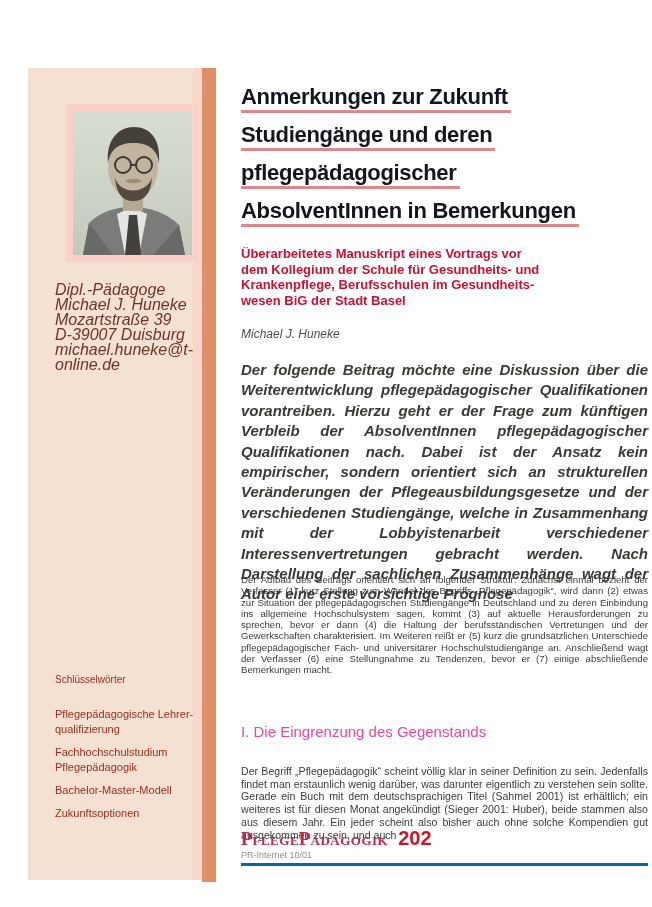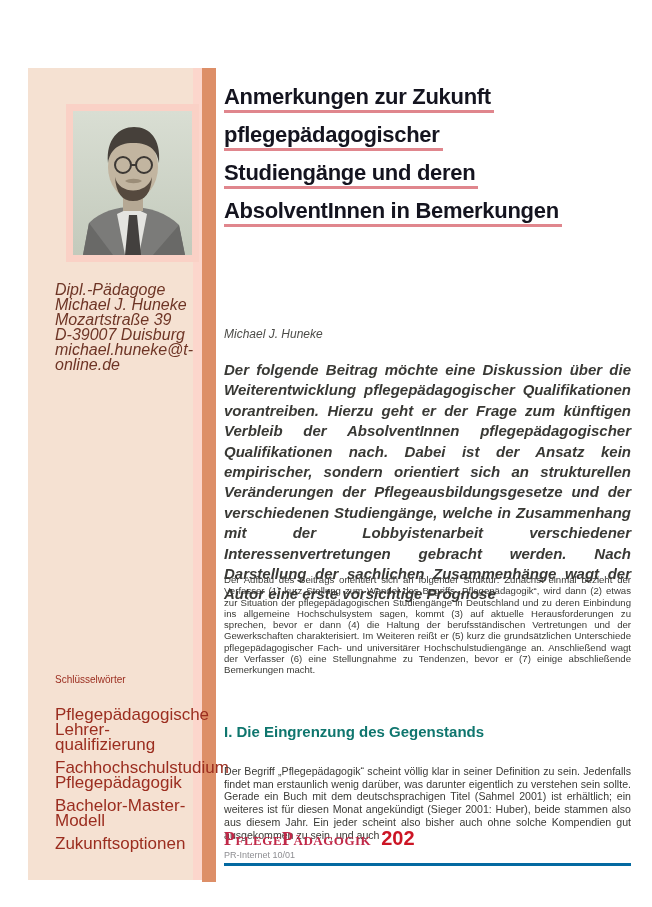--- a/index.html
+++ b/index.html
@@ -12,44 +12,44 @@
   .salmon-bar{position:absolute;left:202px;top:68px;width:14px;height:814px;background:#dd8f68;}
 
   .photo-frame{position:absolute;left:66px;top:104px;width:133px;height:158px;background:#fad1c6;}
   .photo{position:absolute;left:7px;top:7px;width:119px;height:144px;display:block;}
 
   .author-block{position:absolute;left:55px;top:282px;width:145px;
     font-style:italic;font-size:16px;line-height:15px;color:#6e3526;}
   .keywords-title{position:absolute;left:55px;top:674px;width:145px;
     font-size:10px;color:#9b2d1f;}
   .keywords{position:absolute;left:55px;top:707px;width:148px;}
-  .keyword{font-size:17px;line-height:15px;color:#9b2d1f;white-space:pre-line;margin-bottom:8px;}
+  .keyword{font-size:11px;line-height:15px;color:#9b2d1f;white-space:pre-line;margin-bottom:8px;}
 
   
-  .main{position:absolute;left:224px;top:0;width:407px;height:780px;}
+  .main{position:absolute;left:241px;top:0;width:407px;height:780px;}
 
   .title-block{position:absolute;left:0;top:84px;width:407px;}
   .title-line{margin-bottom:9px;line-height:25px;}
   .title-line span{display:inline-block;font-weight:700;font-size:22px;letter-spacing:-0.3px;
     color:#14141f;border-bottom:3px solid #e0868d;padding:0 3px 1px 0;}
 
   .subtitle{position:absolute;left:0;top:246px;width:407px;
     font-weight:700;font-size:13px;line-height:15.5px;color:#c81232;white-space:pre-line;}
 
   .author-line{position:absolute;left:0;top:327px;width:407px;
     font-style:italic;font-size:12px;color:#4c4c48;}
 
   .abstract{position:absolute;left:0;top:360px;width:407px;
     font-style:italic;font-size:15px;line-height:20.4px;color:#393935;text-align:justify;font-weight:bold;}
 
   .structure-par{position:absolute;left:0;top:574px;width:407px;
     font-size:9.6px;line-height:11.3px;color:#3a3a36;text-align:justify;}
 
   .section-heading{position:absolute;left:0;top:723px;width:407px;
-    font-weight:700;font-size:15px;color:#0f766e;}
+    font-weight:400;font-size:15px;color:#ec4899;}
 
   .body-par{position:absolute;left:0;top:765px;width:407px;
     font-size:10.6px;line-height:12.7px;color:#3a3a36;text-align:justify;}
 
   .footer{position:absolute;left:0;top:827px;width:407px;display:flex;
     justify-content:space-between;align-items:baseline;
     border-bottom:3px solid #0369a1;padding-bottom:3px;flex-direction:column;}
   .journal-name{font-family:"Liberation Serif","DejaVu Serif",serif;font-weight:700;
     font-variant:small-caps;font-size:18px;letter-spacing:0.5px;color:#c02848;}
   .page-number{font-weight:700;font-size:20px;color:#cc1525;margin-left:10px;}
@@ -110,25 +110,29 @@
     <div class="keyword">Fachhochschulstudium
 Pflegepädagogik</div>
     <div class="keyword">Bachelor-Master-Modell</div>
     <div class="keyword">Zukunftsoptionen</div>
   </div>
 
   <div class="main">
 
     <div class="title-block">
       <div class="title-line"><span>Anmerkungen zur Zukunft</span></div>
+      <div class="title-line"><span>Studiengänge und deren</span></div>
       <div class="title-line"><span>pflegepädagogischer</span></div>
-      <div class="title-line"><span>Studiengänge und deren</span></div>
       <div class="title-line"><span>AbsolventInnen in Bemerkungen</span></div>
     </div>
 
+    <div class="subtitle">Überarbeitetes Manuskript eines Vortrags vor
+dem Kollegium der Schule für Gesundheits- und
+Krankenpflege, Berufsschulen im Gesundheits-
+wesen BiG der Stadt Basel</div>
 
     <div class="author-line">Michael J. Huneke</div>
 
     <div class="abstract">Der folgende Beitrag möchte eine Diskussion über die Weiterentwicklung pflegepädagogischer Qualifikationen vorantreiben. Hierzu geht er der Frage zum künftigen Verbleib der AbsolventInnen pflegepädagogischer Qualifikationen nach. Dabei ist der Ansatz kein empirischer, sondern orientiert sich an strukturellen Veränderungen der Pflegeausbildungsgesetze und der verschiedenen Studiengänge, welche in Zusammenhang mit der Lobbyistenarbeit verschiedener Interessenvertretungen gebracht werden. Nach Darstellung der sachlichen Zusammenhänge wagt der Autor eine erste vorsichtige Prognose</div>
 
     <div class="structure-par">Der Aufbau des Beitrags orientiert sich an folgender Struktur: Zunächst einmal bezieht der Verfasser (1) kurz Stellung zum Wandel des Begriffs „Pflegepädagogik“, wird dann (2) etwas zur Situation der pflegepädagogischen Studiengänge in Deutschland und zu deren Einbindung ins allgemeine Hochschulsystem sagen, kommt (3) auf aktuelle Herausforderungen zu sprechen, bevor er dann (4) die Haltung der berufsständischen Vertretungen und der Gewerkschaften charakterisiert. Im Weiteren reißt er (5) kurz die grundsätzlichen Unterschiede pflegepädagogischer Fach- und universitärer Hochschulstudiengänge an. Anschließend wagt der Verfasser (6) eine Stellungnahme zu Tendenzen, bevor er (7) einige abschließende Bemerkungen macht.</div>
 
     <div class="section-heading">I. Die Eingrenzung des Gegenstands</div>
 
     <div class="body-par">Der Begriff „Pflegepädagogik“ scheint völlig klar in seiner Definition zu sein. Jedenfalls findet man erstaunlich wenig darüber, was darunter eigentlich zu verstehen sein sollte. Gerade ein Buch mit dem deutschsprachigen Titel (Sahmel 2001) ist erhältlich; ein weiteres ist für diesen Monat angekündigt (Sieger 2001: Huber), beide stammen also aus diesem Jahr. Ein jeder scheint also bisher auch ohne solche Kompendien gut ausgekommen zu sein, und auch</div>

